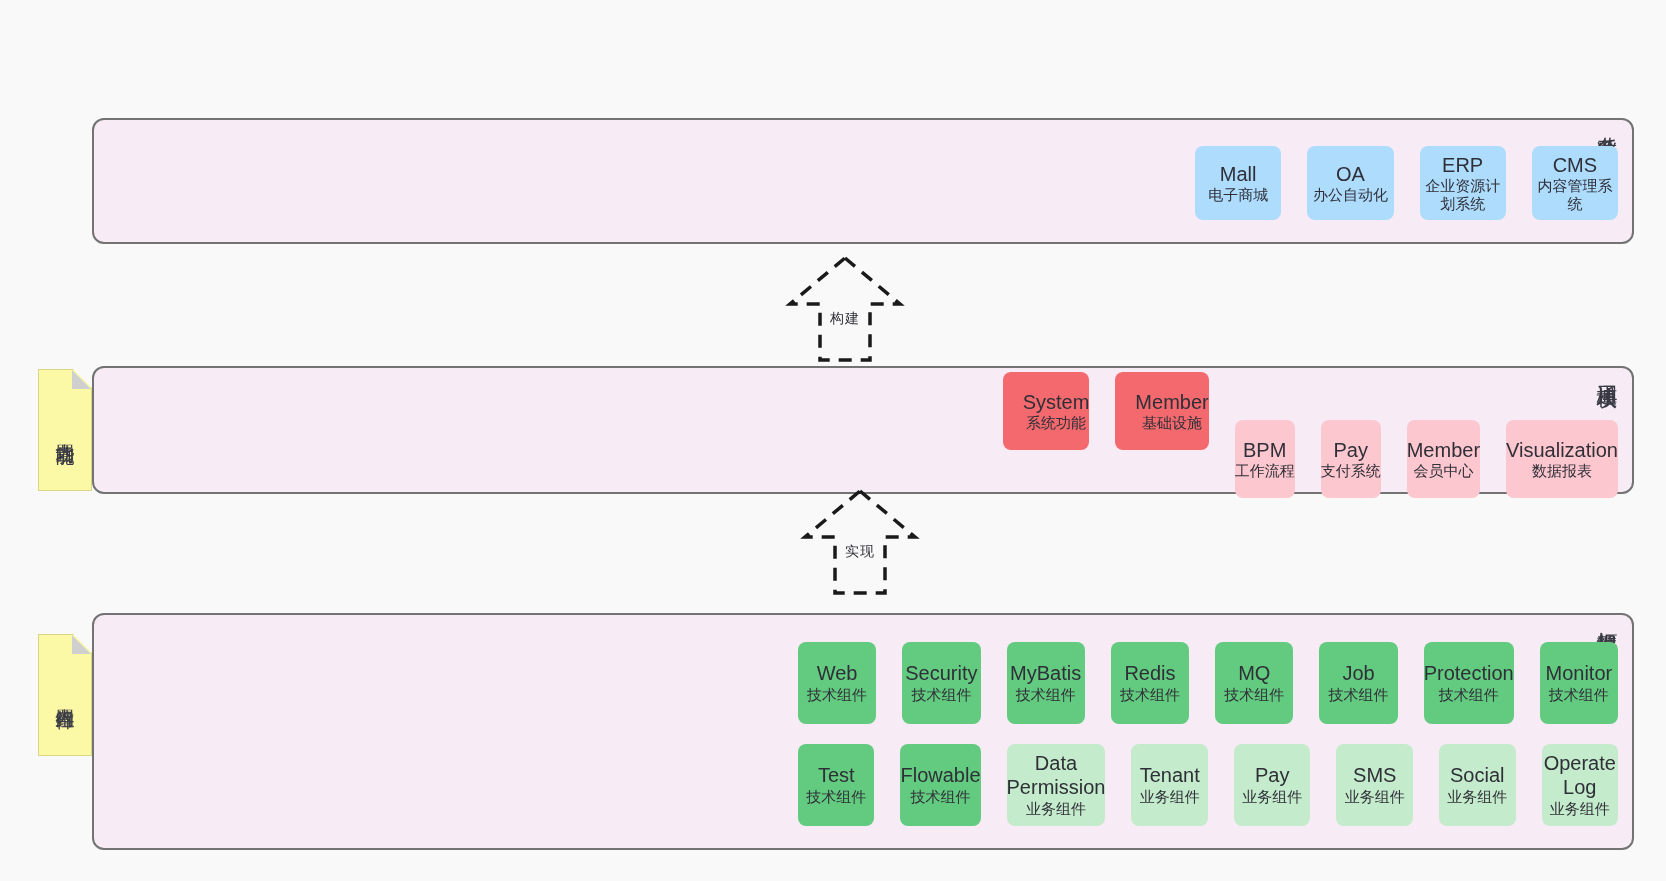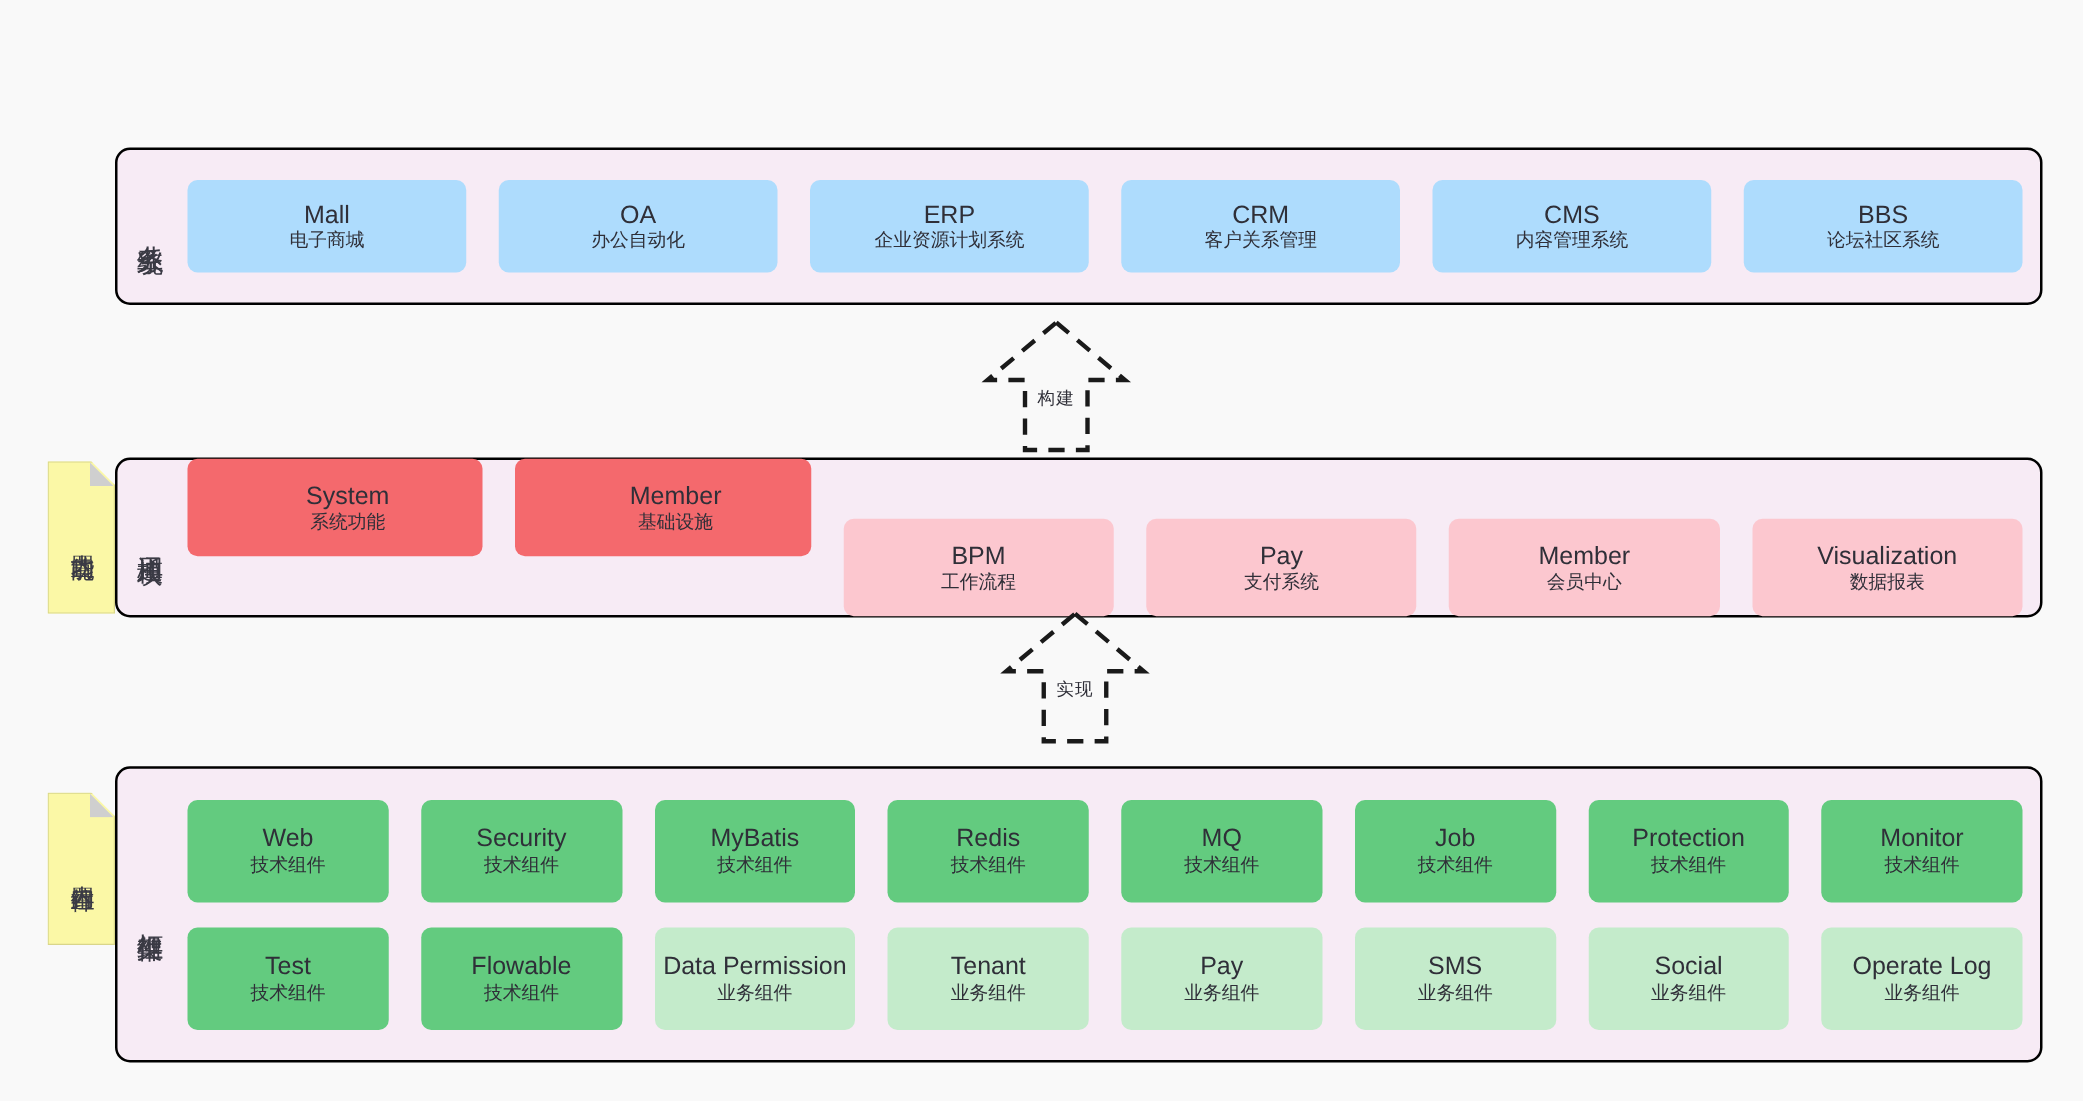--- a/index.html
+++ b/index.html
@@ -21,24 +21,25 @@
     left: 0; top: 0;
     width: 1666px;
     height: 881px;
   }
 
   
   .layer {
     position: absolute;
     box-sizing: border-box;
     background: #f7ebf5;
-    border: 2px solid #000000;
+    border: 2px solid #737373;
     border-radius: 12px;
     display: flex;
-    align-items: center;
+    flex-direction: column;
+    align-items: flex-end;
   }
 
   .layer-title {
     flex: 0 0 auto;
     width: 46px;
     display: flex;
     align-items: center;
     justify-content: center;
     font-size: 21px;
     line-height: 1.15;
@@ -176,30 +177,22 @@
         </div>
         <div class="node blue">
           <span class="title">OA</span>
           <span class="sub">办公自动化</span>
         </div>
         <div class="node blue">
           <span class="title">ERP</span>
           <span class="sub">企业资源计划系统</span>
         </div>
         <div class="node blue">
-          <span class="title">CRM</span>
-          <span class="sub">客户关系管理</span>
-        </div>
-        <div class="node blue">
           <span class="title">CMS</span>
           <span class="sub">内容管理系统</span>
-        </div>
-        <div class="node blue">
-          <span class="title">BBS</span>
-          <span class="sub">论坛社区系统</span>
         </div>
       </div>
     </div>
   </div>
 
   <div class="arrow-wrap" id="arrow-build">
     <svg viewBox="0 0 190 110" preserveAspectRatio="none">
       <path d="M 95 4 L 150 50 L 120 50 L 120 106 L 70 106 L 70 50 L 40 50 Z" fill="#f9f9f9" stroke="#1a1a1a" stroke-width="3.5" stroke-dasharray="13 9" stroke-linejoin="miter"></path>
     </svg>
     <div class="arrow-label">构建</div>

